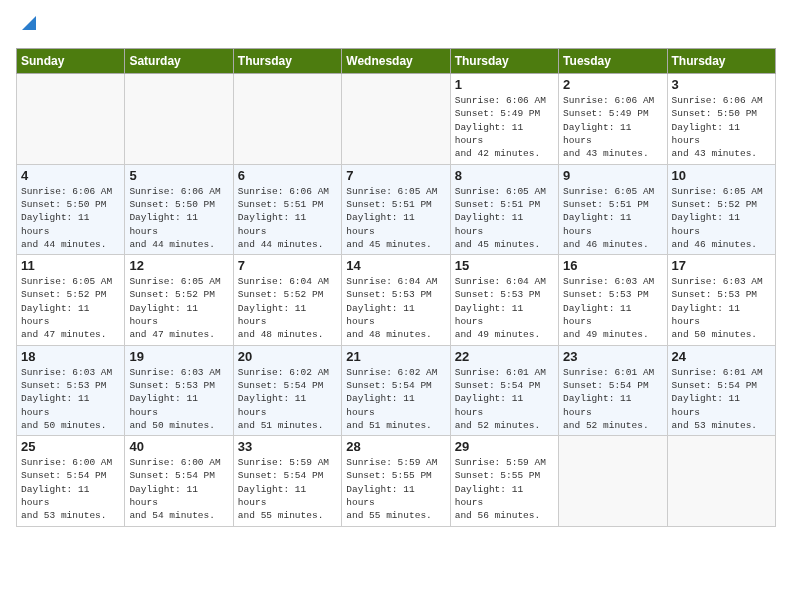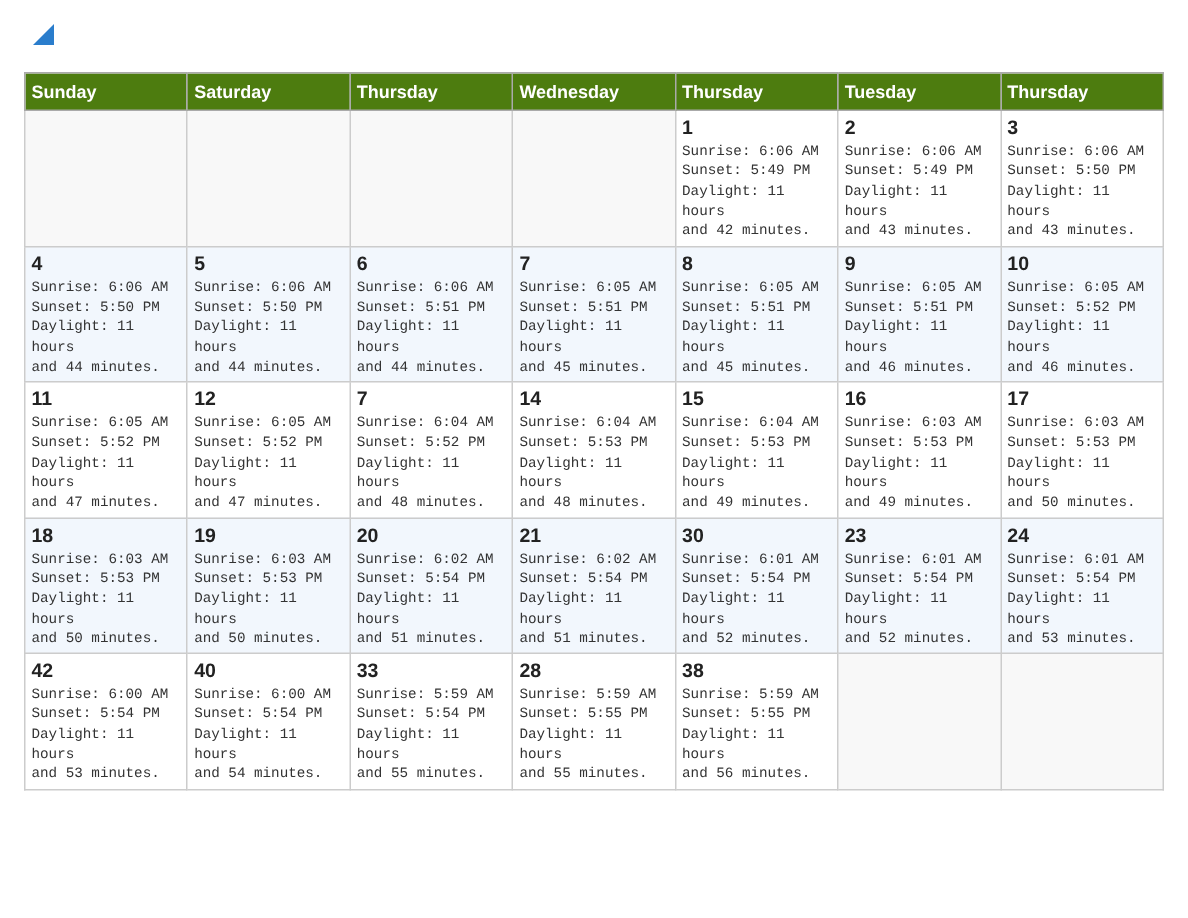--- a/index.html
+++ b/index.html
@@ -275,21 +275,21 @@
 and 51 minutes.</div>
         </td>
         <td>
           <div class="day-num">21</div>
           <div class="day-info" style="white-space: pre-line;">Sunrise: 6:02 AM
 Sunset: 5:54 PM
 Daylight: 11 hours
 and 51 minutes.</div>
         </td>
         <td>
-          <div class="day-num">30</div>
+          <div class="day-num">22</div>
           <div class="day-info" style="white-space: pre-line;">Sunrise: 6:01 AM
 Sunset: 5:54 PM
 Daylight: 11 hours
 and 52 minutes.</div>
         </td>
         <td>
           <div class="day-num">23</div>
           <div class="day-info" style="white-space: pre-line;">Sunrise: 6:01 AM
 Sunset: 5:54 PM
 Daylight: 11 hours
@@ -298,21 +298,21 @@
         <td>
           <div class="day-num">24</div>
           <div class="day-info" style="white-space: pre-line;">Sunrise: 6:01 AM
 Sunset: 5:54 PM
 Daylight: 11 hours
 and 53 minutes.</div>
         </td>
       </tr>
       <tr>
         <td>
-          <div class="day-num">42</div>
+          <div class="day-num">25</div>
           <div class="day-info" style="white-space: pre-line;">Sunrise: 6:00 AM
 Sunset: 5:54 PM
 Daylight: 11 hours
 and 53 minutes.</div>
         </td>
         <td>
           <div class="day-num">40</div>
           <div class="day-info" style="white-space: pre-line;">Sunrise: 6:00 AM
 Sunset: 5:54 PM
 Daylight: 11 hours
@@ -326,21 +326,21 @@
 and 55 minutes.</div>
         </td>
         <td>
           <div class="day-num">28</div>
           <div class="day-info" style="white-space: pre-line;">Sunrise: 5:59 AM
 Sunset: 5:55 PM
 Daylight: 11 hours
 and 55 minutes.</div>
         </td>
         <td>
-          <div class="day-num">38</div>
+          <div class="day-num">29</div>
           <div class="day-info" style="white-space: pre-line;">Sunrise: 5:59 AM
 Sunset: 5:55 PM
 Daylight: 11 hours
 and 56 minutes.</div>
         </td>
         <td class="empty"></td>
         <td class="empty"></td>
       </tr>
     </tbody>
 </table>

